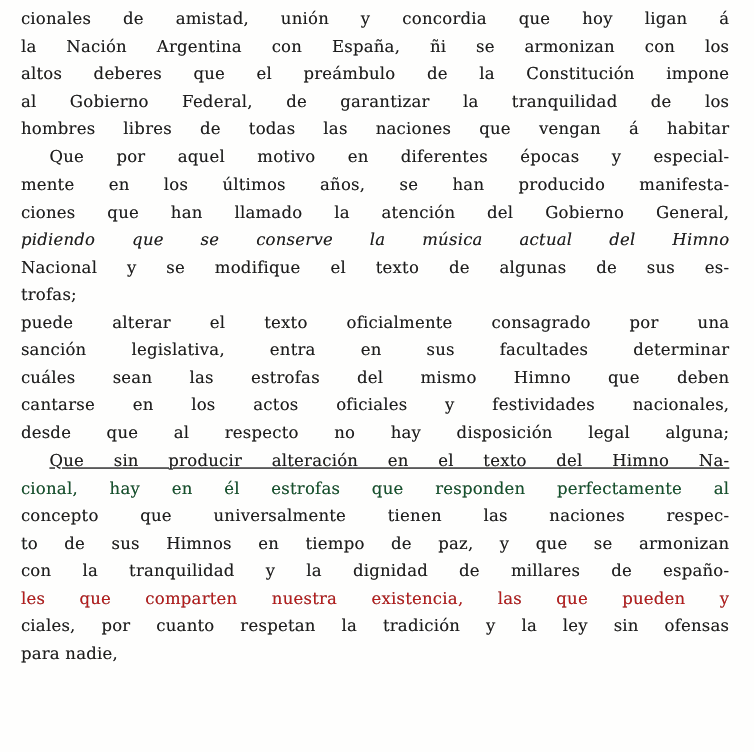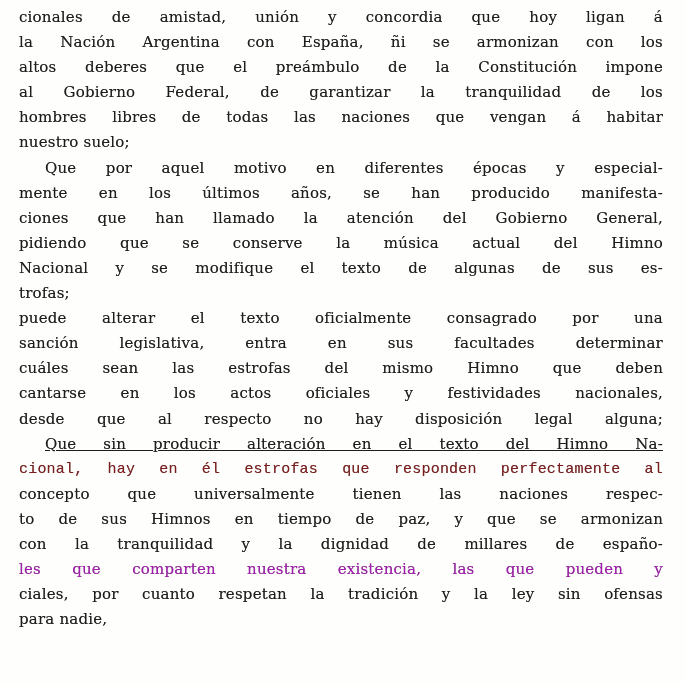--- a/index.html
+++ b/index.html
@@ -47,41 +47,40 @@
 <body>
 
 <div class="page" style="background: rgb(254, 254, 253);">
   <div class="text-block">
       <div class="paragraph">
         <div class="line" style="color: rgb(29, 29, 29);">cionales de amistad, unión y concordia que hoy ligan á</div>
         <div class="line" style="color: rgb(29, 29, 29);">la Nación Argentina con España, ñi se armonizan con los</div>
         <div class="line" style="color: rgb(29, 29, 29);">altos deberes que el preámbulo de la Constitución impone</div>
         <div class="line" style="color: rgb(29, 29, 29);">al Gobierno Federal, de garantizar la tranquilidad de los</div>
         <div class="line" style="color: rgb(29, 29, 29);">hombres libres de todas las naciones que vengan á habitar</div>
-        <div class="line endline" style="color: rgb(29, 29, 29);">nuestro suelo;</div>
       </div>
       <div class="paragraph">
         <div class="line indent" style="color: rgb(29, 29, 29);">Que por aquel motivo en diferentes épocas y especial-</div>
         <div class="line" style="color: rgb(29, 29, 29);">mente en los últimos años, se han producido manifesta-</div>
         <div class="line" style="color: rgb(29, 29, 29);">ciones que han llamado la atención del Gobierno General,</div>
-        <div class="line" style="color: rgb(29, 29, 29);">pidiendo que se conserve la música actual del Himno</div>
+        <div class="line" style="color: rgb(29, 29, 29); font-style: italic;">pidiendo que se conserve la música actual del Himno</div>
         <div class="line" style="color: rgb(29, 29, 29);">Nacional y se modifique el texto de algunas de sus es-</div>
         <div class="line endline" style="color: rgb(29, 29, 29);">trofas;</div>
       </div>
       <div class="paragraph">
         <div class="line" style="color: rgb(29, 29, 29);">puede alterar el texto oficialmente consagrado por una</div>
         <div class="line" style="color: rgb(29, 29, 29);">sanción legislativa, entra en sus facultades determinar</div>
         <div class="line" style="color: rgb(29, 29, 29);">cuáles sean las estrofas del mismo Himno que deben</div>
         <div class="line" style="color: rgb(29, 29, 29);">cantarse en los actos oficiales y festividades nacionales,</div>
         <div class="line" style="color: rgb(29, 29, 29);">desde que al respecto no hay disposición legal alguna;</div>
       </div>
       <div class="paragraph">
         <div class="line indent" style="color: rgb(29, 29, 29); text-decoration: underline;">Que sin producir alteración en el texto del Himno Na-</div>
-        <div class="line" style="color: #7f1d1d; font-family: Liberation Mono, monospace;">cional, hay en él estrofas que responden perfectamente al</div>
+        <div class="line" style="color: #14532d;">cional, hay en él estrofas que responden perfectamente al</div>
         <div class="line" style="color: rgb(29, 29, 29);">concepto que universalmente tienen las naciones respec-</div>
         <div class="line" style="color: rgb(29, 29, 29);">to de sus Himnos en tiempo de paz, y que se armonizan</div>
         <div class="line" style="color: rgb(29, 29, 29);">con la tranquilidad y la dignidad de millares de españo-</div>
-        <div class="line" style="color: #a21caf;">les que comparten nuestra existencia, las que pueden y</div>
+        <div class="line" style="color: #b91c1c;">les que comparten nuestra existencia, las que pueden y</div>
         <div class="line" style="color: rgb(29, 29, 29);">ciales, por cuanto respetan la tradición y la ley sin ofensas</div>
         <div class="line endline" style="color: rgb(29, 29, 29);">para nadie,</div>
       </div>
     </div>
 </div>
 
 </body></html>

